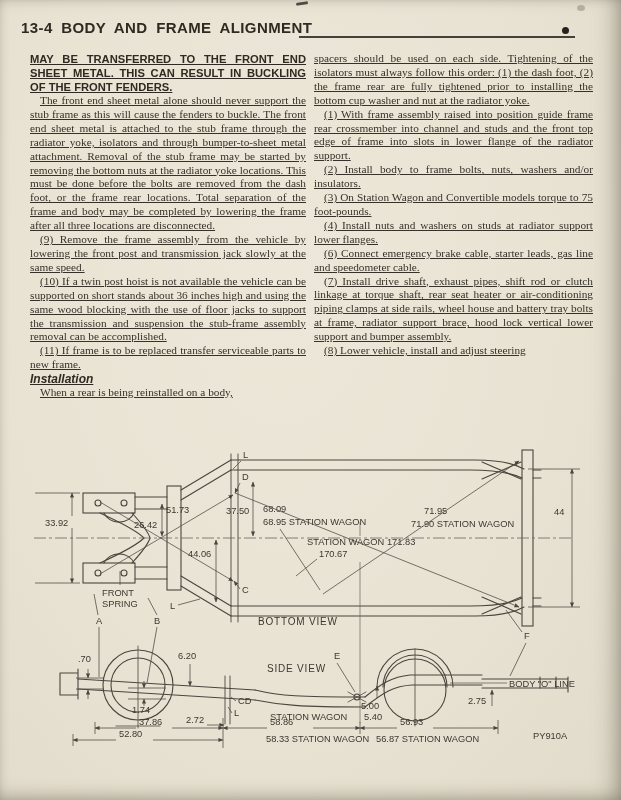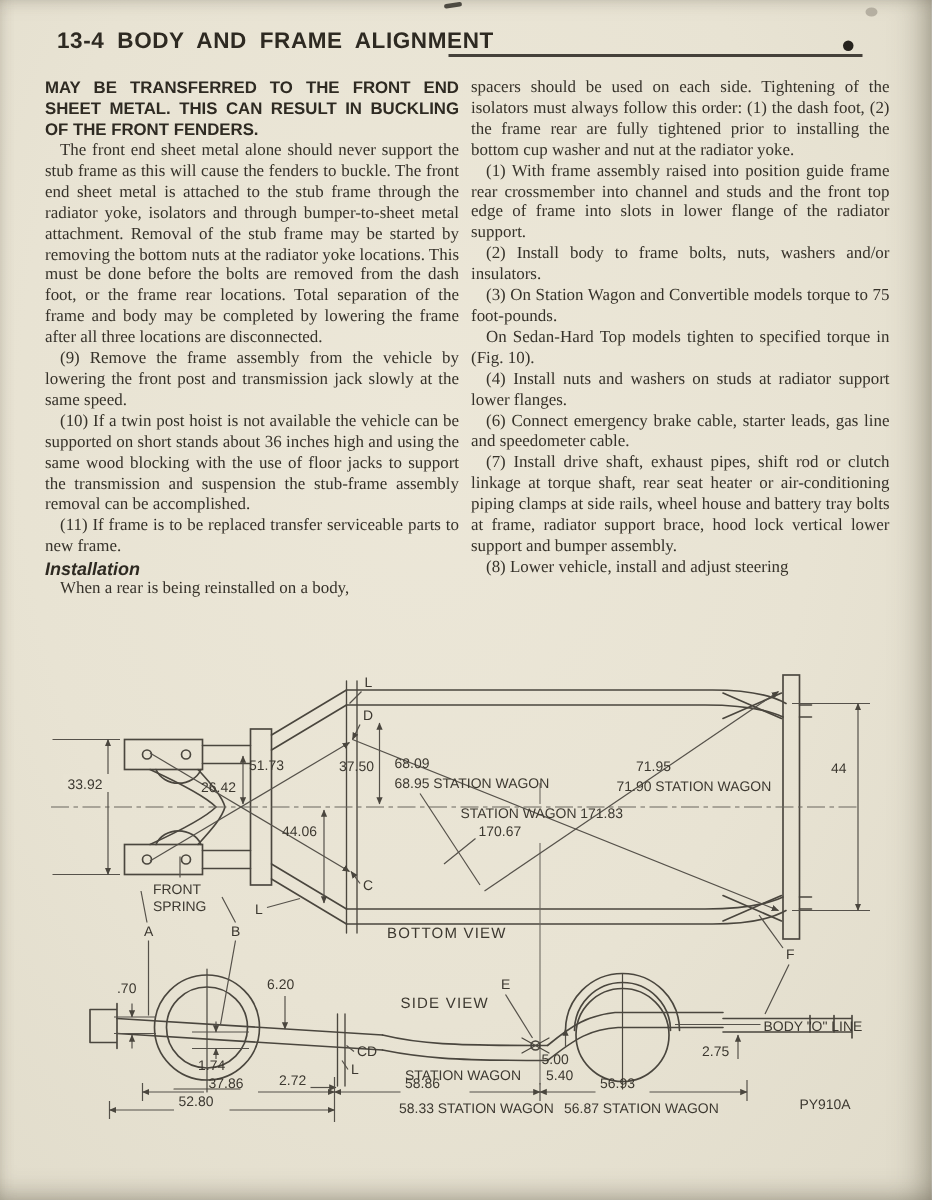--- a/index.html
+++ b/index.html
@@ -11,36 +11,36 @@
     box-shadow:
       inset -16px 0 22px -12px rgba(90,84,68,.5),
       inset 0 -12px 18px -10px rgba(90,84,68,.4),
       inset 5px 0 12px -8px rgba(90,84,68,.28),
       inset 0 6px 12px -9px rgba(90,84,68,.3);
     overflow:hidden;
     font-family:"Liberation Serif", serif;
     color:#36322a;
   }
   .hdr{
-    position:absolute;left:38px;top:19px;
+    position:absolute;left:21px;top:19px;
     font-family:"Liberation Sans", sans-serif;
     font-weight:bold;font-size:15px;letter-spacing:.4px;word-spacing:4px;
     color:#2e2a22;white-space:nowrap;
   }
   .hdr-rule{position:absolute;left:299px;top:36px;width:276px;height:2px;background:#45413a;}
   .hdr-dot{position:absolute;left:562px;top:27px;width:7px;height:7px;border-radius:50%;background:#26231e;}
   .speck1{position:absolute;left:296px;top:2px;width:12px;height:3px;background:#4d4a42;border-radius:2px;transform:rotate(-8deg);}
   .speck2{position:absolute;left:577px;top:5px;width:8px;height:6px;background:#aaa496;border-radius:50%;opacity:.8;}
   .col{
     position:absolute;top:52px;width:276px;
     font-size:11.3px;line-height:13.9px;text-align:justify;
   }
   .col-l{left:30px;}
   .col-r{left:314px;width:279px;}
-  .col p{margin:0;text-indent:10px;}
+  .col p{margin:0;text-indent:10px;text-decoration:underline;}
   .col p.noindent{text-indent:0;}
   .warning{
     font-family:"Liberation Sans", sans-serif;font-weight:bold;
     font-size:11.2px;line-height:14px;text-indent:0 !important;
     color:#2e2a22;
   }
   .inst{
     font-family:"Liberation Sans", sans-serif;font-weight:bold;font-style:italic;
     font-size:12px;line-height:14px;text-indent:0 !important;color:#2e2a22;
   }
@@ -76,21 +76,20 @@
     <p>(11) If frame is to be replaced transfer serviceable parts to new frame.</p>
     <p class="inst">Installation</p>
     <p>When a rear is being reinstalled on a body,</p>
   </div>
 
   <div class="col col-r">
     <p class="noindent">spacers should be used on each side. Tightening of the isolators must always follow this order: (1) the dash foot, (2) the frame rear are fully tightened prior to installing the bottom cup washer and nut at the radiator yoke.</p>
     <p>(1) With frame assembly raised into position guide frame rear crossmember into channel and studs and the front top edge of frame into slots in lower flange of the radiator support.</p>
     <p>(2) Install body to frame bolts, nuts, washers and/or insulators.</p>
     <p>(3) On Station Wagon and Convertible models torque to 75 foot-pounds.</p>
-    <p>On Sedan-Hard Top models tighten to specified torque in (Fig. 10).</p>
     <p>(4) Install nuts and washers on studs at radiator support lower flanges.</p>
     <p>(6) Connect emergency brake cable, starter leads, gas line and speedometer cable.</p>
     <p>(7) Install drive shaft, exhaust pipes, shift rod or clutch linkage at torque shaft, rear seat heater or air-conditioning piping clamps at side rails, wheel house and battery tray bolts at frame, radiator support brace, hood lock vertical lower support and bumper assembly.</p>
     <p>(8) Lower vehicle, install and adjust steering</p>
   </div>
 
   <svg class="fig" width="582" height="322" viewBox="0 0 582 322">
     <defs>
       <marker id="ar" viewBox="0 0 8 8" markerWidth="7" markerHeight="7" refX="6.5" refY="3" orient="auto-start-reverse">
         <path d="M0,0 L7,3 L0,6 Z" fill="#4a463e"></path>

